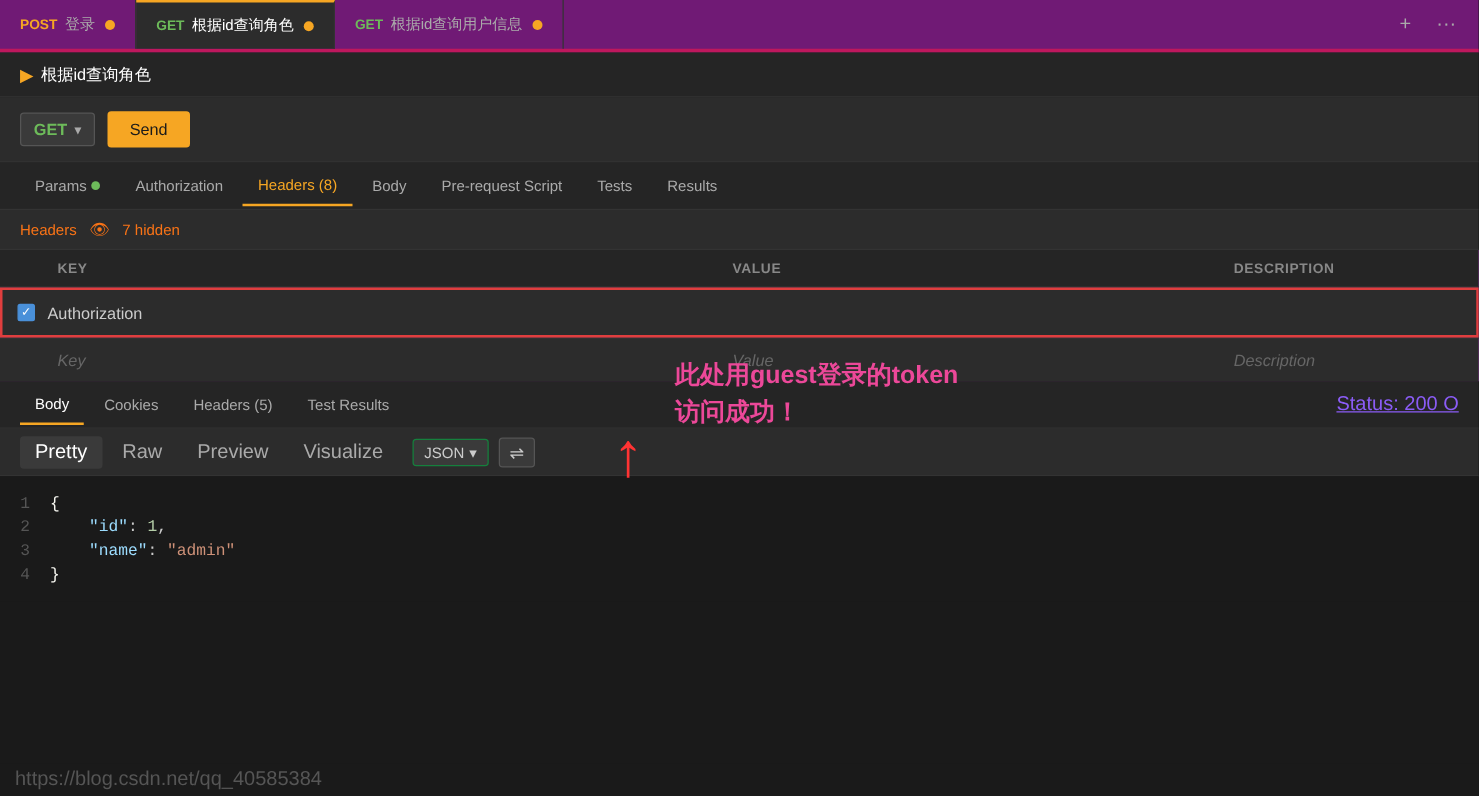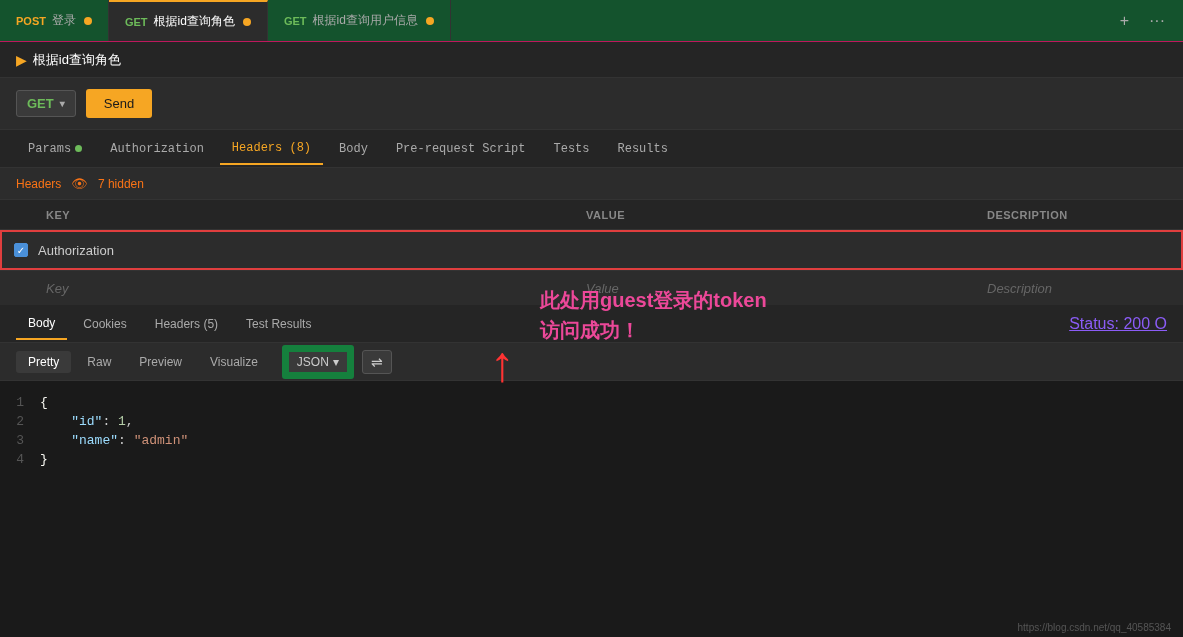--- a/index.html
+++ b/index.html
@@ -10,22 +10,22 @@
       font-size: 13px;
       height: 637px;
       width: 1183px;
       overflow: hidden;
     }
 
     
     .tab-bar {
       display: flex;
       align-items: center;
-      background: #14532d;
-      border-bottom: 1px solid #be185d;
+      background: #701a75;
+      border-bottom: 3px solid #be185d;
       height: 42px;
       padding: 0 0;
     }
     .tab {
       display: flex;
       align-items: center;
       padding: 0 16px;
       height: 100%;
       border-right: 1px solid #333;
       cursor: pointer;
@@ -136,21 +136,20 @@
 
     
     .req-tabs {
       display: flex;
       align-items: center;
       background: #252525;
       border-bottom: 1px solid #333;
       padding: 0 16px;
       height: 38px;
       gap: 4px;
-      font-family: Liberation Mono, monospace;
     }
     .req-tab {
       padding: 8px 12px;
       cursor: pointer;
       color: #aaa;
       font-size: 12px;
       position: relative;
       display: flex;
       align-items: center;
       gap: 4px;
@@ -289,30 +288,30 @@
       border-bottom: 1px solid #333;
       gap: 4px;
       height: 38px;
     }
     .body-view-btn {
       padding: 4px 12px;
       background: none;
       border: none;
       color: #aaa;
       cursor: pointer;
-      font-size: 12px;
+      font-size: 16px;
       border-radius: 3px;
     }
     .body-view-btn.active {
       background: #3a3a3a;
       color: #fff;
     }
     .format-select {
       background: #3a3a3a;
-      border: 7px solid #15803d;
+      border: 1px solid #15803d;
       color: #ccc;
       font-size: 12px;
       padding: 3px 8px;
       border-radius: 3px;
       cursor: pointer;
       display: flex;
       align-items: center;
       gap: 4px;
       margin-left: 8px;
     }
@@ -357,24 +356,23 @@
       position: relative;
     }
 
     
     .footer {
       position: absolute;
       bottom: 0;
       right: 0;
       padding: 4px 12px;
       color: #555;
-      font-size: 10px;
+      font-size: 16px;
       background: #1a1a1a;
       width: 100%;
-      text-align: right;
     }
   </style>
 </head>
 <body>
 
 <div class="tab-bar">
   <div class="tab">
     <span class="method post">POST</span>
     <span>登录</span>
     <span class="dot orange"></span>

